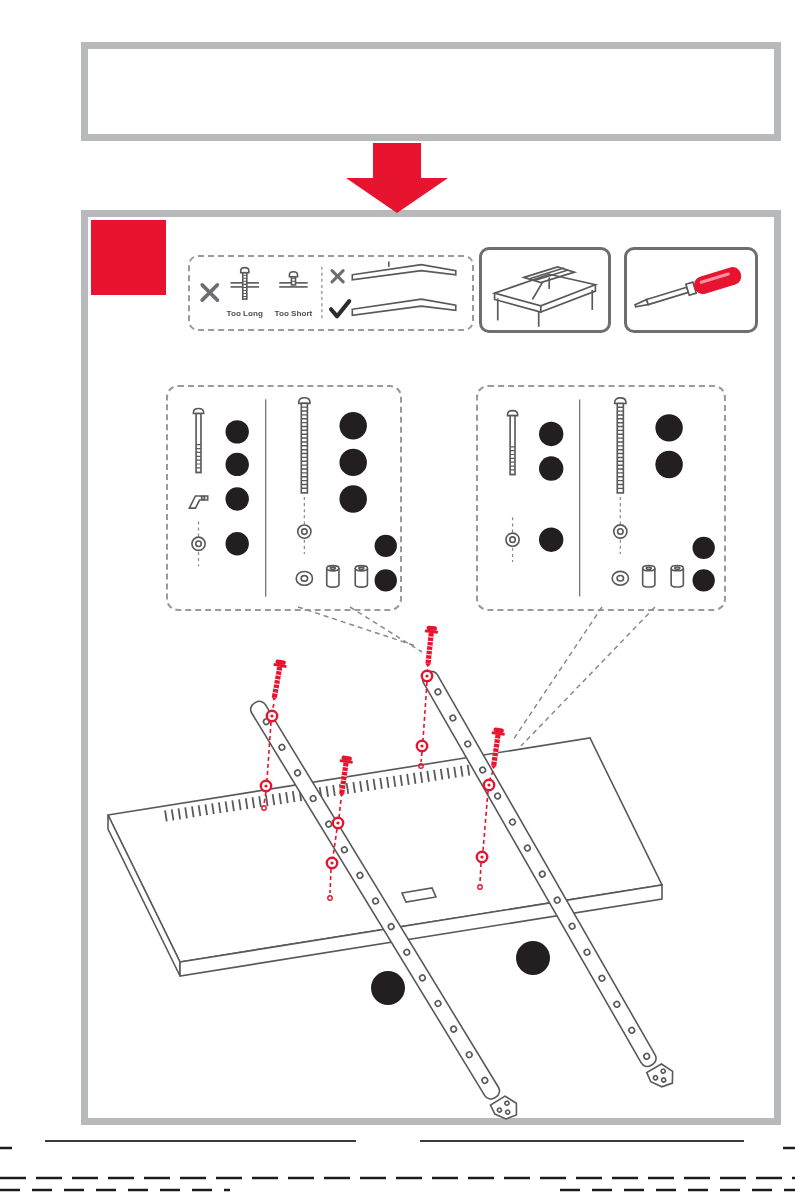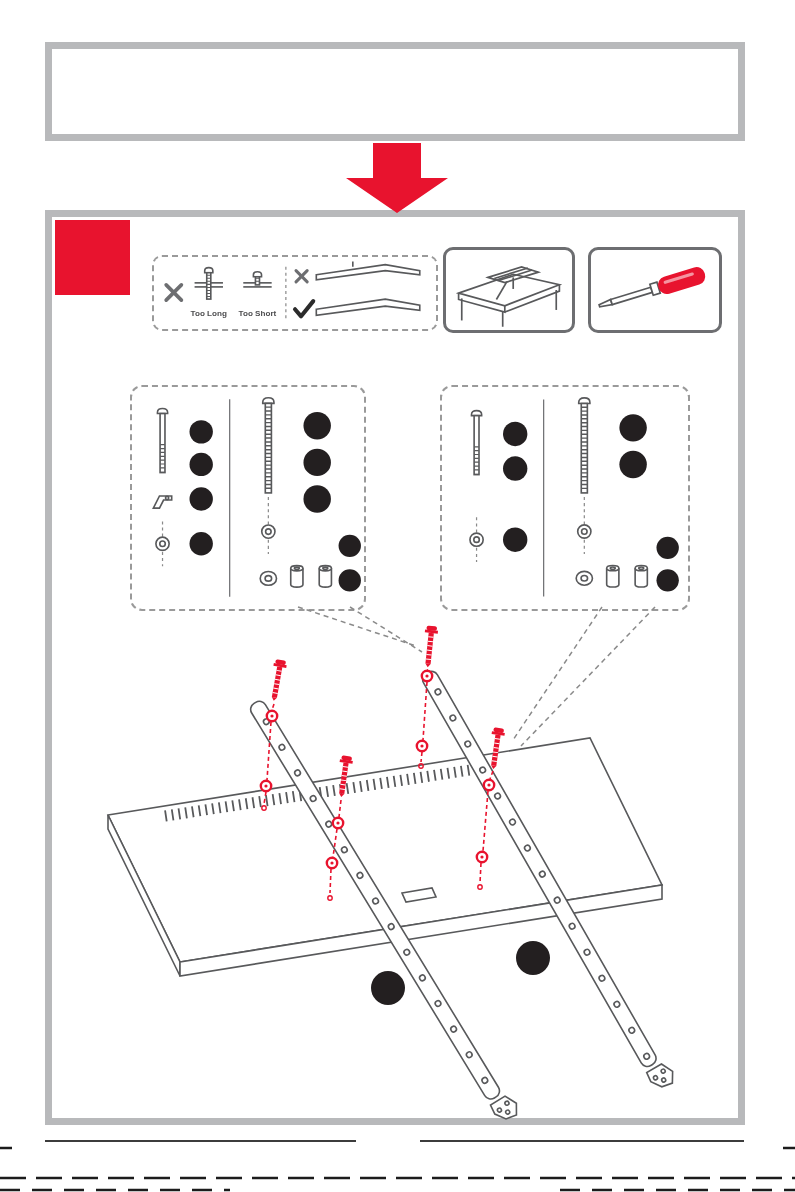--- a/index.html
+++ b/index.html
@@ -2,21 +2,21 @@
 <html style="--page_bg: #ffffff; --frame_gray: #b8b9bb; --accent_red: #e8132e; --line_ink: #58595b; --callout_black: #231f20; --label_gray: #4d4d4f;"><head>
 <meta charset="utf-8">
 <style>
   :root{
     --page_bg:#ffffff; --frame_gray:#b8b9bb; --accent_red:#e8132e;
     --line_ink:#58595b; --callout_black:#231f20; --label_gray:#4d4d4f;
   }
   html,body{margin:0;padding:0;background:#fff;}
   .page{position:relative;width:795px;height:1192px;background:var(--page_bg);
         font-family:"Liberation Sans",sans-serif;overflow:hidden;}
-  .box{position:absolute;box-sizing:border-box;}
+  .box{position:absolute;box-sizing:border-box;margin-left:36px;}
   .top-box{left:45px;top:42px;width:700px;height:99px;border:7px solid var(--frame_gray);background:#fff;z-index:2;}
   .main-box{left:45px;top:210px;width:700px;height:915px;border:7px solid var(--frame_gray);background:transparent;z-index:2;}
   .step-badge{position:absolute;left:3px;top:3px;width:75px;height:75px;background:var(--accent_red);}
   .warn-box{position:absolute;left:100px;top:38px;width:282px;height:72px;border:2px dashed #9a9a9a;border-radius:10px;}
   .tool-box{position:absolute;border:3px solid #6d6e71;border-radius:10px;background:#fff;}
   .tool-box.table{left:391px;top:30px;width:126px;height:80px;}
   .tool-box.driver{left:536px;top:30px;width:128px;height:80px;}
   .parts-box{position:absolute;border:2px dashed #9a9a9a;border-radius:12px;background:transparent;}
   .parts-box.left{left:78px;top:168px;width:232px;height:222px;}
   .parts-box.right{left:388px;top:168px;width:246px;height:222px;}

